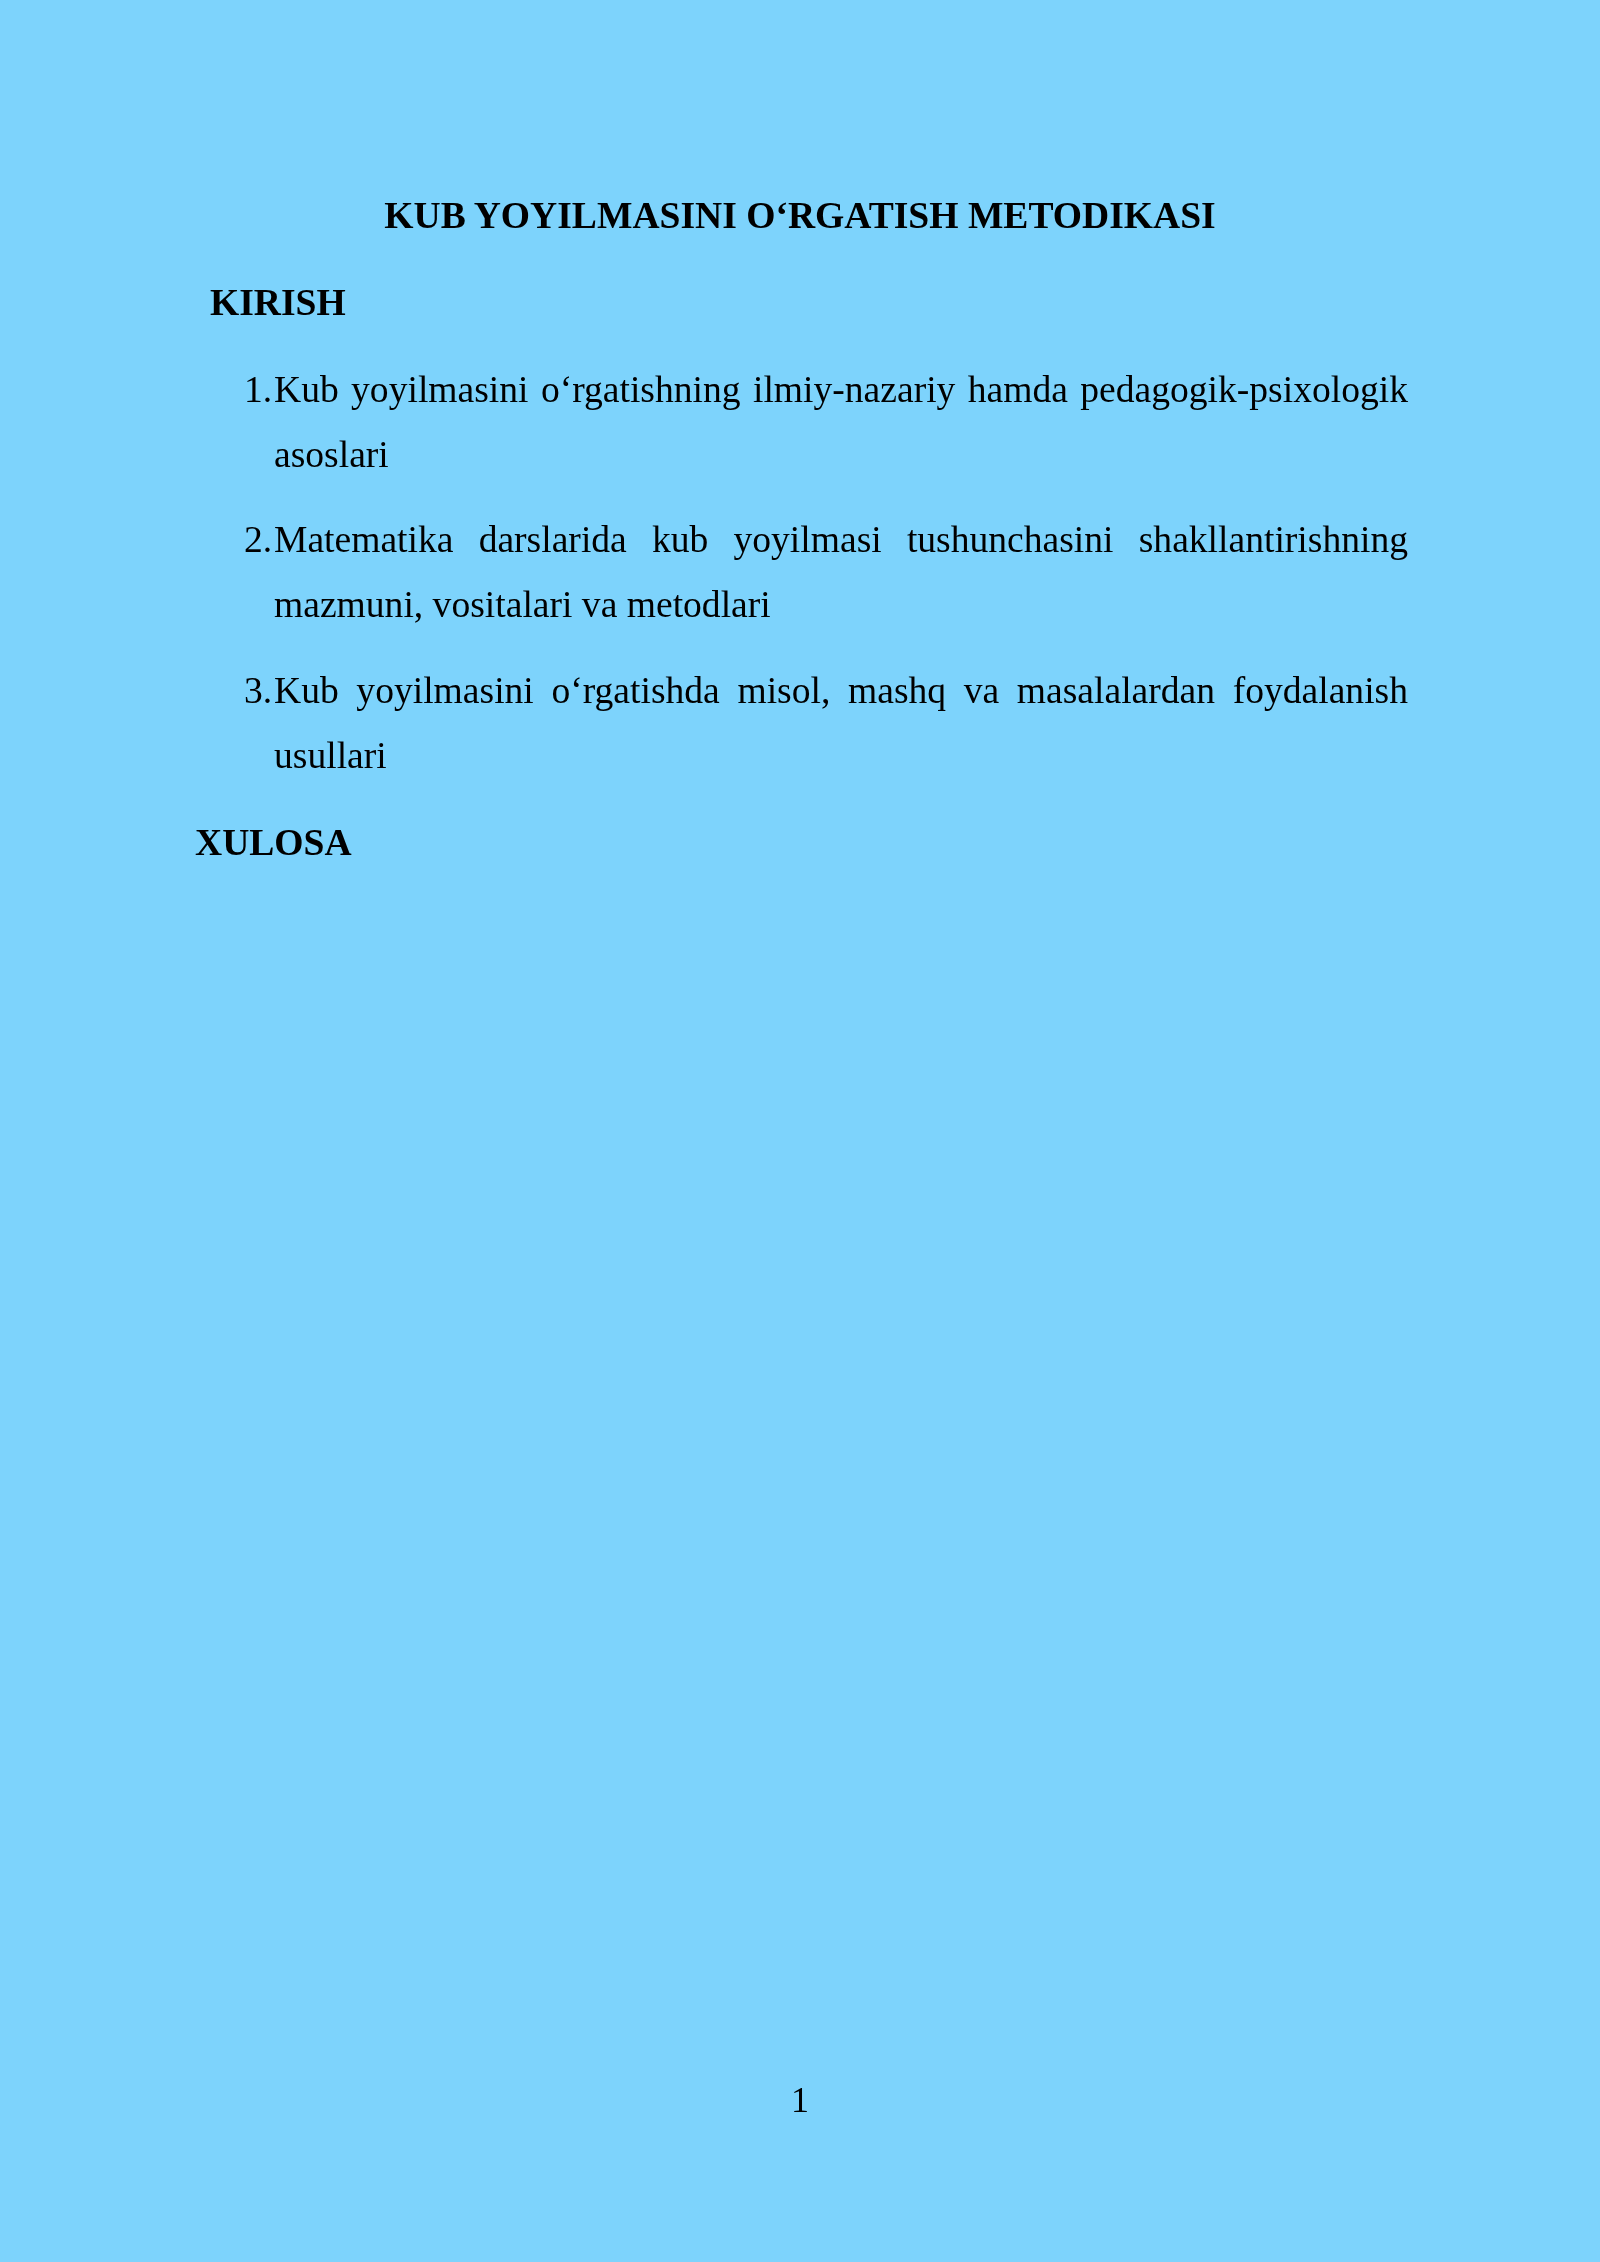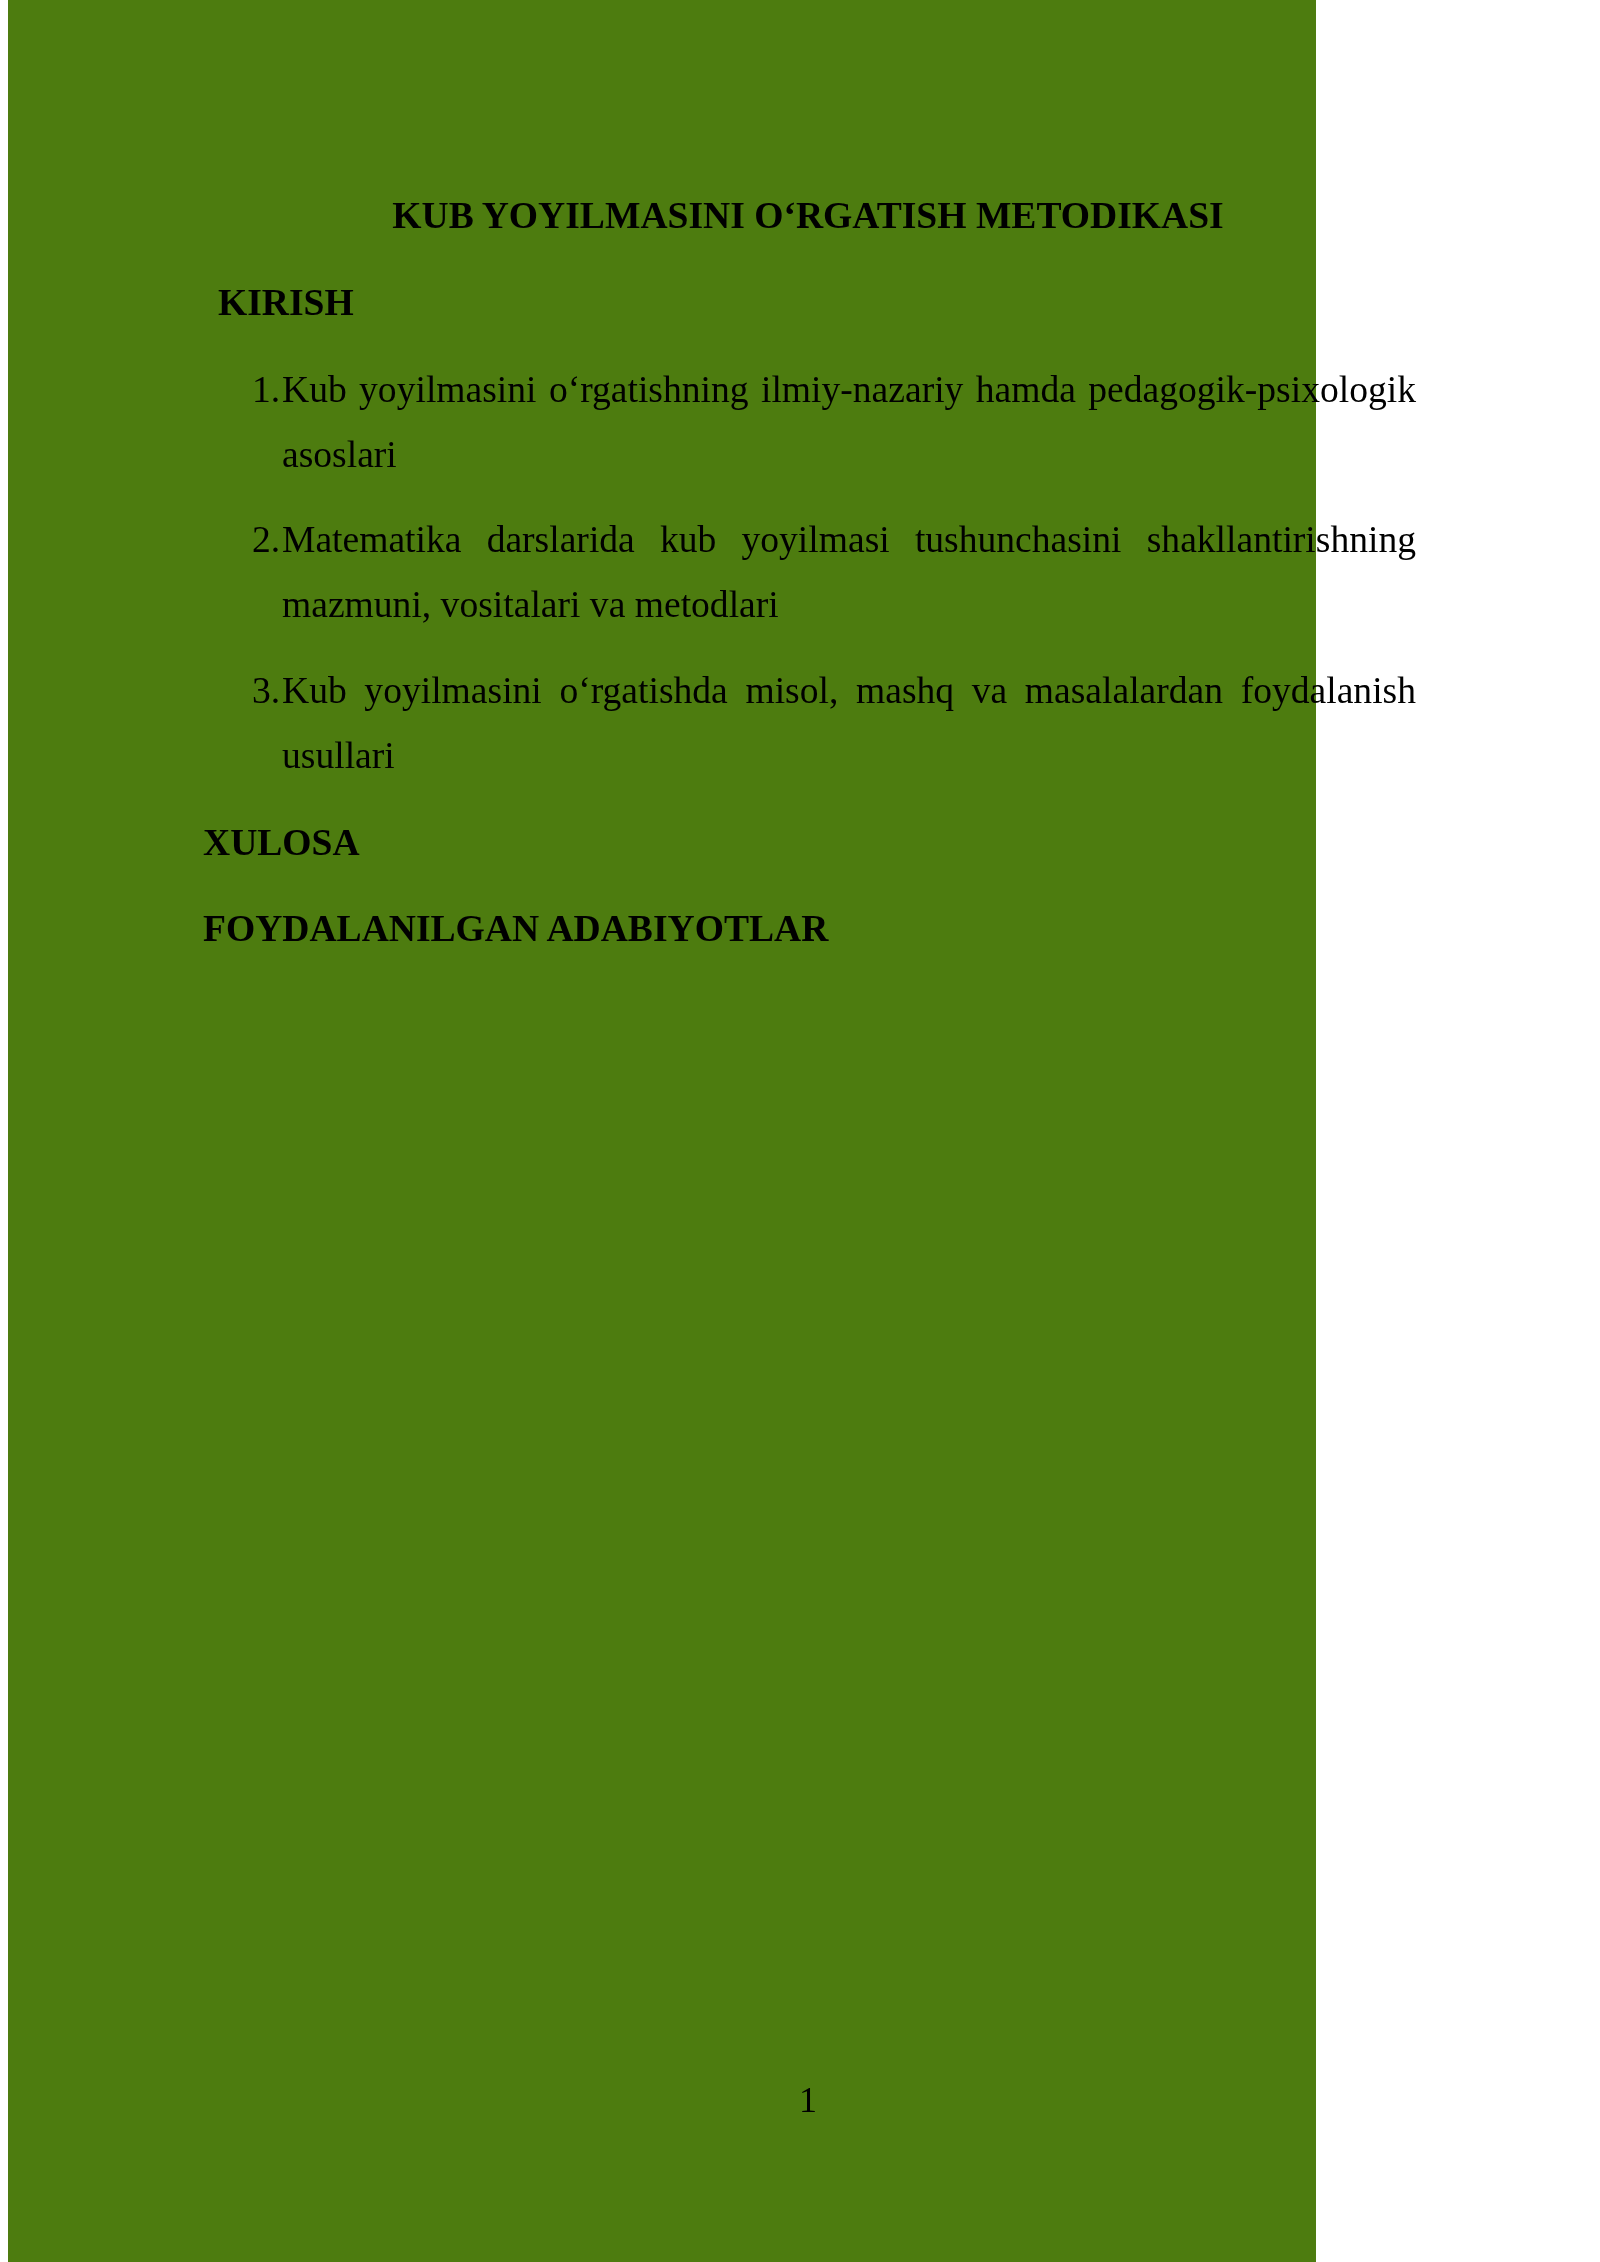--- a/index.html
+++ b/index.html
@@ -1,18 +1,18 @@
 <!DOCTYPE html>
 <html><head>
 <meta charset="utf-8">
 <style>
   html, body { margin: 0; padding: 0; background: #ffffff; }
   body { width: 1600px; height: 2262px; position: relative; overflow: hidden;
          font-family: "Liberation Serif", "DejaVu Serif", serif; color: #000; }
-  .page { position: absolute; left: 8px; top: 0; width: 1308px; height: 2262px; background: #4d7c0f; }
+  .page { position: absolute; left: 0; top: 0; width: 1600px; height: 2262px; background: #7dd3fc; }
   .line { position: absolute; font-size: 37.6px; line-height: 65px; white-space: nowrap; }
   .bold { font-weight: bold; }
   .title { left: 0; width: 1600px; text-align: center; top: 183px; }
   .heading { left: 195px; }
   .item { position: absolute; left: 244px; width: 1164px; font-size: 37.6px; line-height: 65px; }
   .item .num { position: absolute; left: 0; top: 0; }
   .item .txt { display: block; margin-left: 30px; text-align: justify; }
   .pagenum { position: absolute; left: 0; width: 1600px; text-align: center; top: 2068px;
              font-size: 36px; line-height: 65px; }
 </style>
@@ -35,17 +35,16 @@
     <span class="txt">Matematika darslarida kub yoyilmasi tushunchasini shakllantirishning mazmuni, vositalari va metodlari</span>
   </div>
 
   <div class="item" style="top:658px;">
     <span class="num">3.</span>
     <span class="txt">Kub yoyilmasini o‘rgatishda misol, mashq va masalalardan foydalanish usullari</span>
   </div>
 
   <div class="line bold heading" style="top:810px;">XULOSA</div>
 
-  <div class="line bold heading" style="top:896px;">FOYDALANILGAN ADABIYOTLAR</div>
 
   <div class="pagenum">1</div>
 
 </div>
 
 </body></html>

